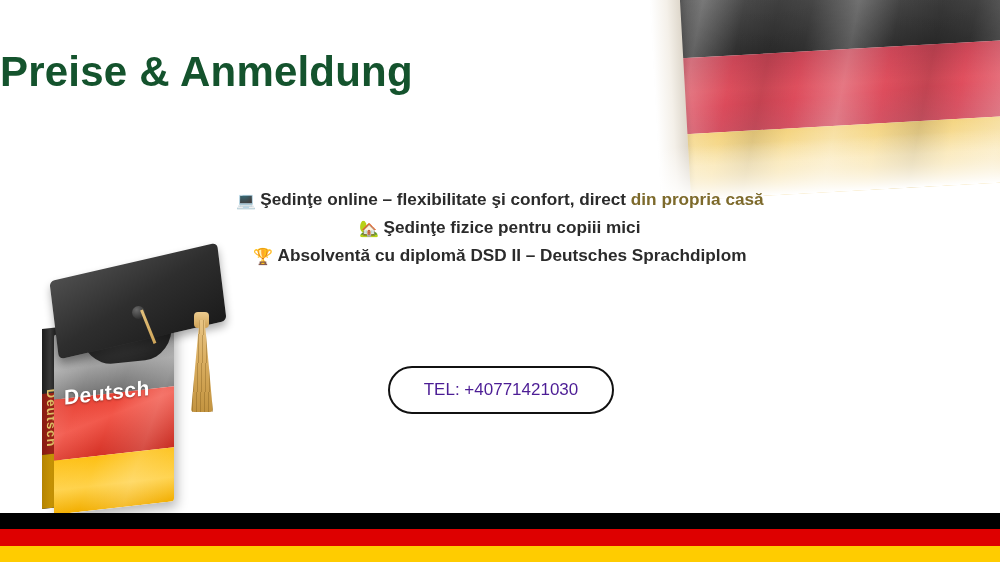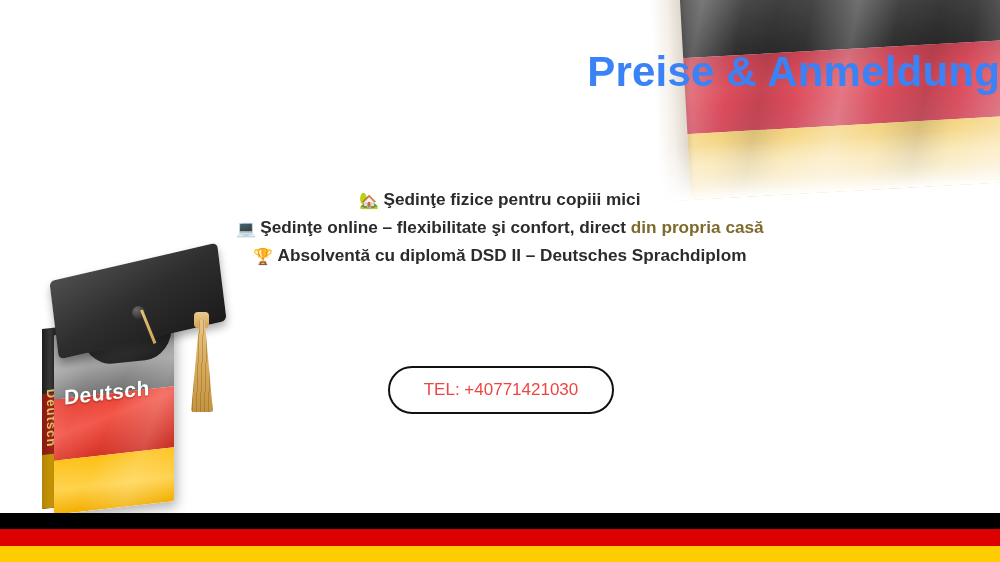--- a/index.html
+++ b/index.html
@@ -67,25 +67,25 @@
     position:absolute;left:0;bottom:0;width:100%;height:54px;
     background:linear-gradient(180deg,rgba(255,255,255,0) 0%,rgba(255,255,255,.55) 58%,#ffffff 100%);
     z-index:4;
   }
 
   
   .title{
     position:absolute;
     left:0; right:0;
     top:48px;
-    text-align:right;
+    text-align:left;
     font-size:42px;
     font-weight:bold;
     letter-spacing:.2px;
-    color:#3b82f6;
+    color:#14532d;
     z-index:6;
   }
 
   
   .lines{
     position:absolute;
     left:0; right:0;
     top:186px;
     text-align:center;
     z-index:6;
@@ -111,21 +111,21 @@
     top:366px;
     width:222px;
     height:44px;
     border:2px solid #111;
     border-radius:24px;
     background:#ffffff;
     display:flex;
     align-items:center;
     justify-content:center;
     font-size:17px;
-    color:#ef4444;
+    color:#4c1d95;
     z-index:7;
     cursor:pointer;
   }
 
   
   .book-scene{
     position:absolute;
     left:36px;
     top:258px;
     width:200px;
@@ -254,25 +254,25 @@
       <div class="wave2"></div>
     </div>
     <div class="flag-bottom-fade"></div>
   </div>
 
   <div class="title">Preise &amp; Anmeldung</div>
 
   <div class="lines">
 
     <div class="line">
+      <span class="ico">💻</span><span>Şedinţe online – flexibilitate şi confort, direct </span><span class="tail-gold">din propria casă</span>
+    </div>
+
+    <div class="line">
       <span class="ico">🏡</span><span>Şedinţe fizice pentru copiii mici</span>
-    </div>
-
-    <div class="line">
-      <span class="ico">💻</span><span>Şedinţe online – flexibilitate şi confort, direct </span><span class="tail-gold">din propria casă</span>
     </div>
 
 
 
     <div class="line">
       <span class="ico">🏆</span><span>Absolventă cu diplomă DSD II – Deutsches Sprachdiplom</span>
     </div>
 
   </div>
 

